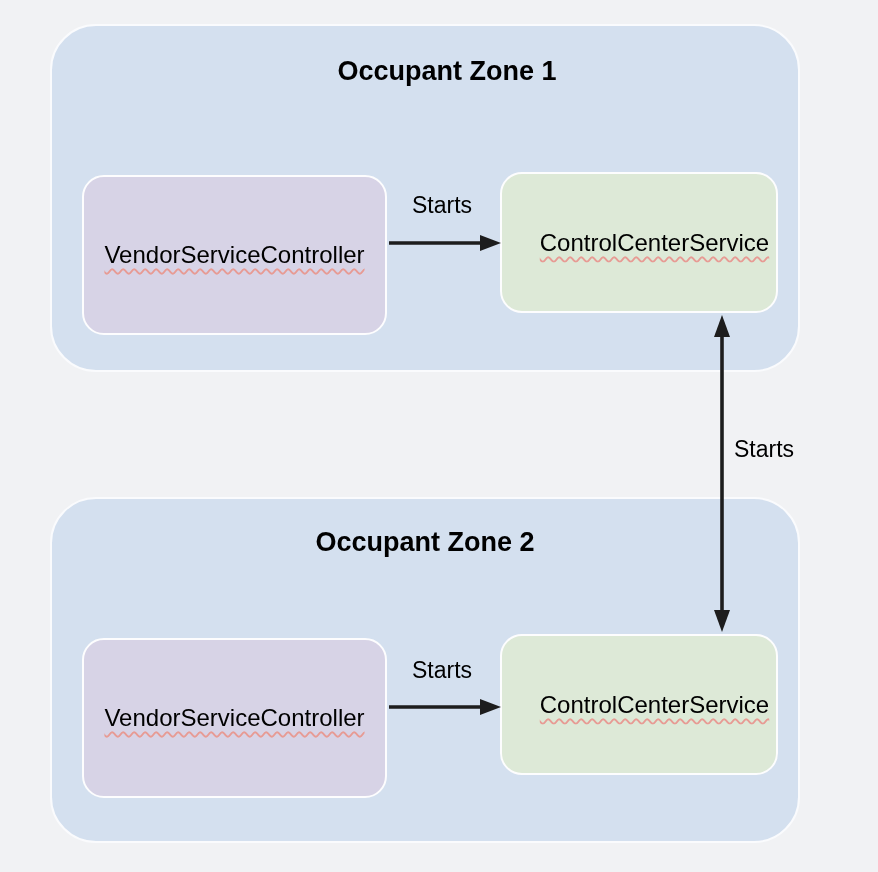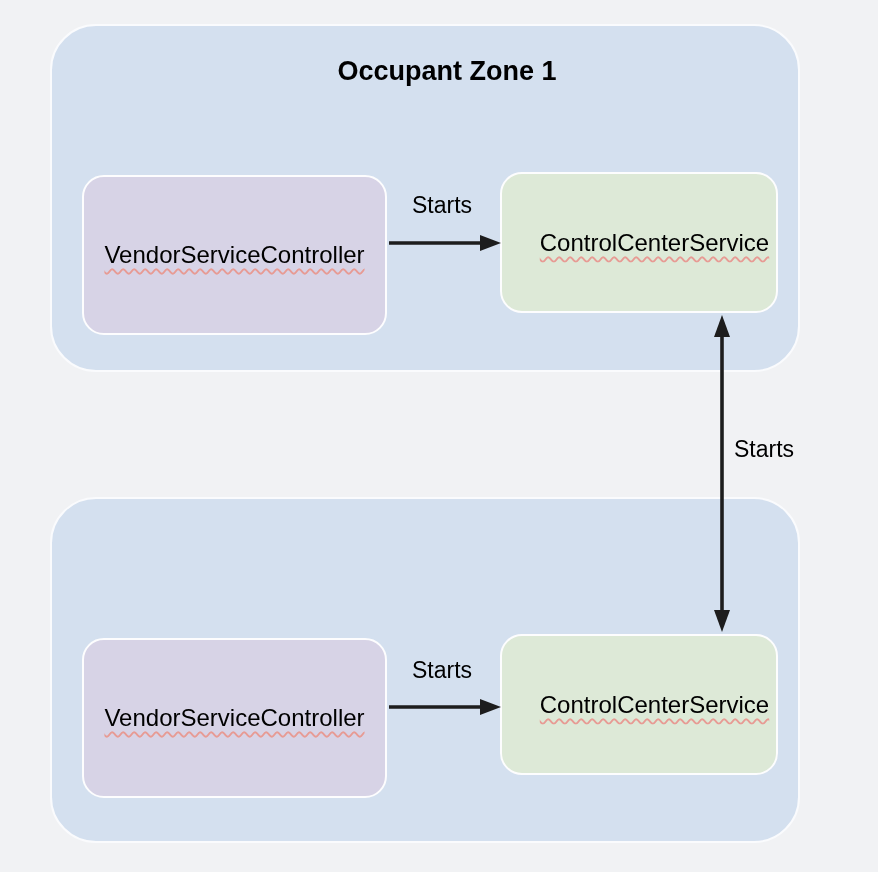--- a/index.html
+++ b/index.html
@@ -82,20 +82,21 @@
     <div class="node vendor" style="left:30px;top:149px;">
       <span class="node-label">VendorServiceController</span>
     </div>
     <div class="node control" style="left:448px;top:146px;">
       <span class="node-label">ControlCenterService</span>
     </div>
     <div class="edge-label starts" style="left:330px;top:166px;">Starts</div>
   </section>
 
   <section class="zone" style="top:497px;height:346px;">
+    <h2 class="zone-title" style="top:28px;">Occupant Zone 2</h2>
     <div class="node vendor" style="left:30px;top:139px;">
       <span class="node-label">VendorServiceController</span>
     </div>
     <div class="node control" style="left:448px;top:135px;">
       <span class="node-label">ControlCenterService</span>
     </div>
     <div class="edge-label starts" style="left:330px;top:158px;">Starts</div>
   </section>
 
   <div class="edge-label" style="left:734px;top:436px;">Starts</div>

